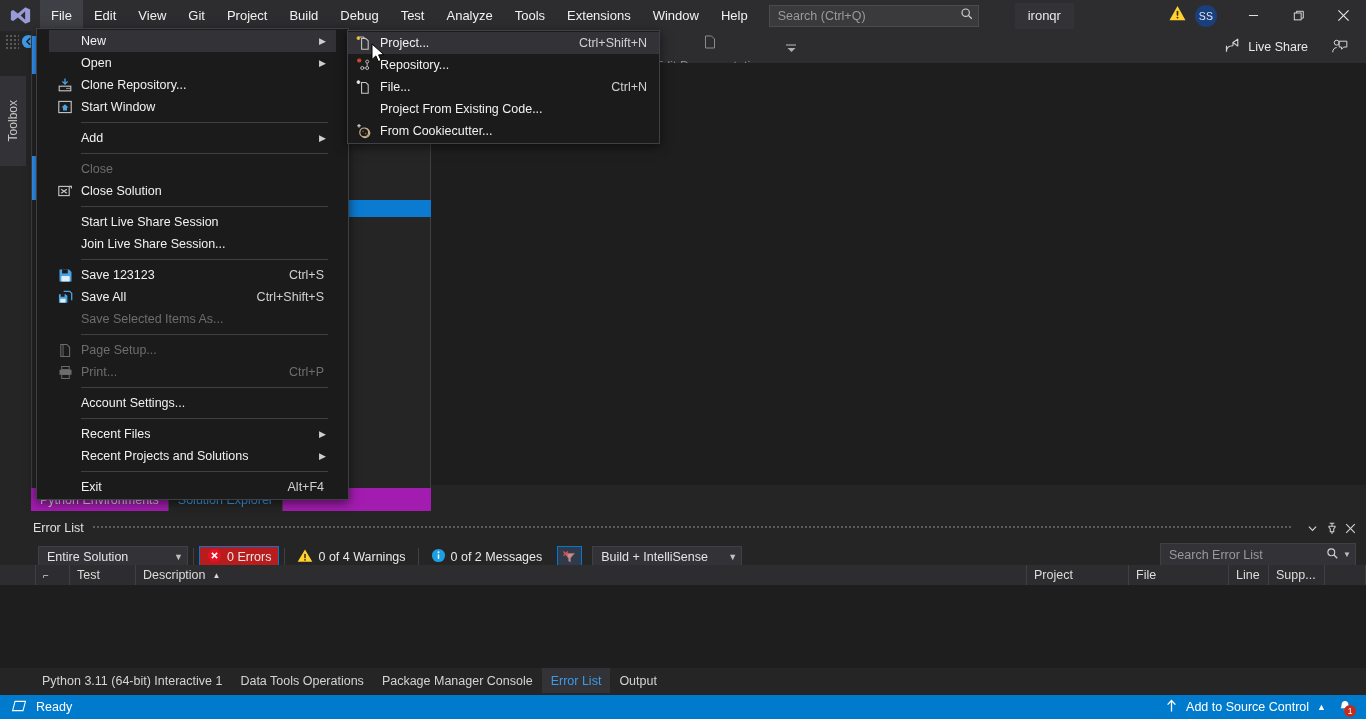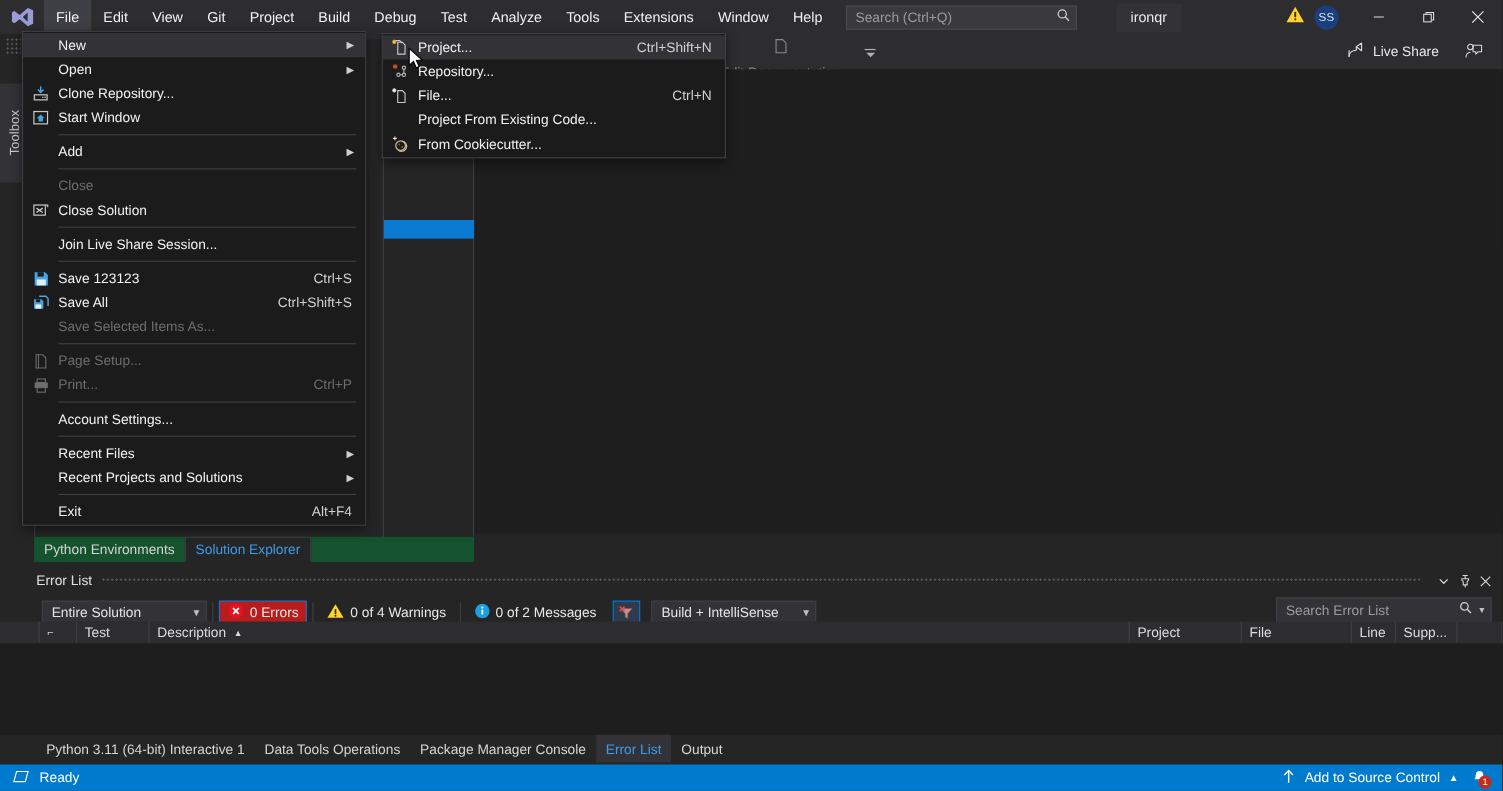--- a/index.html
+++ b/index.html
@@ -88,21 +88,21 @@
   #solexp-scroll-a { position: absolute; left: 0px; top: 0px; width: 4px; height: 38px; background: #3399ff; }
   #solexp-scroll-b { position: absolute; left: 0px; top: 120px; width: 4px; height: 44px; background: #3399ff; }
   #solexp-sel {
     position: absolute; left: 317px; top: 164px; width: 82px; height: 17px; background: #0b7ad1;
   }
   #solexp-divider { position: absolute; left: 316px; top: 0px; width: 1px; height: 452px; background: #3f3f46; }
 
   
   #panel-tabs {
     position: absolute; left: 31px; top: 488px; width: 400px; height: 23px;
-    display: flex; align-items: stretch; background: #14532d;
+    display: flex; align-items: stretch; background: #a21caf;
   }
   .ptab {
     display: flex; align-items: center; padding: 0 9px; font-size: 12.5px;
     color: #d4d4d4; cursor: default;
   }
   .ptab.sel { background: #252526; border: 1px solid #3f3f46; border-bottom: none; color: #3d9ae8; }
 
   
   #errorlist {
     position: absolute; left: 0; top: 517px; width: 1366px; height: 175px; background: #252526;
@@ -170,22 +170,22 @@
   #status-left { display: flex; align-items: center; gap: 9px; padding-left: 12px; }
   #status-right { margin-left: auto; display: flex; align-items: center; gap: 8px; padding-right: 10px; }
   .bell-wrap { position: relative; width: 22px; height: 24px; display: flex; align-items: center; justify-content: center; }
   .bell-badge {
     position: absolute; right: 0px; bottom: 2px; width: 12px; height: 12px; border-radius: 50%;
     background: #c42b1c; color: #fff; font-size: 8.5px; display: flex; align-items: center; justify-content: center;
   }
 
   
   #filemenu {
-    position: absolute; left: 20px; top: 28px; width: 313px;
-    background: #1b1b1c; border: 1px solid #3f3f46; padding: 1px 0;
+    position: absolute; left: 36px; top: 28px; width: 313px;
+    background: #1b1b1c; border: 1px solid #3f3f46; padding: 1px 12px;
     box-shadow: 0 3px 10px rgba(0,0,0,.55); z-index: 50;
   }
   .mi {
     height: 22px; display: flex; align-items: center; position: relative;
     font-size: 12.5px; color: #f1f1f1; padding-left: 0; cursor: default;
   }
   .mi.hl { background: #333337; }
   .mi .ico { width: 32px; display: flex; align-items: center; justify-content: center; flex: 0 0 32px; }
   .mi .lbl { flex: 1; white-space: nowrap; }
   .mi .acc { color: #d0d0d0; padding-right: 12px; font-size: 12.5px; white-space: nowrap; }
@@ -572,20 +572,24 @@
           <svg width="16" height="16" viewBox="0 0 16 16">
             <rect x="1.8" y="3.4" width="10.4" height="9.2" fill="none" stroke="#c8c8c8" stroke-width="1.1"></rect>
             <line x1="4.2" y1="6.2" x2="9.8" y2="10.2" stroke="#c8c8c8" stroke-width="1.2"></line>
             <line x1="9.8" y1="6.2" x2="4.2" y2="10.2" stroke="#c8c8c8" stroke-width="1.2"></line>
             <path d="M12.4 3.4h2v2" fill="none" stroke="#c8c8c8" stroke-width="1.1"></path>
           </svg>
         </span>
         <span class="lbl">Close Solution</span>
       </div>
       <div class="msep"></div>
+      <div class="mi">
+        <span class="ico"></span>
+        <span class="lbl">Start Live Share Session</span>
+      </div>
       <div class="mi">
         <span class="ico"></span>
         <span class="lbl">Join Live Share Session...</span>
       </div>
       <div class="msep"></div>
       <div class="mi">
         <span class="ico">
           <svg width="15" height="15" viewBox="0 0 16 16">
             <path d="M1.6 1.6h10.2l2.6 2.6v10.2H1.6z" fill="#4ba3e3"></path>
             <rect x="4.4" y="1.6" width="6" height="4.2" fill="#1b1b1c"></rect>

